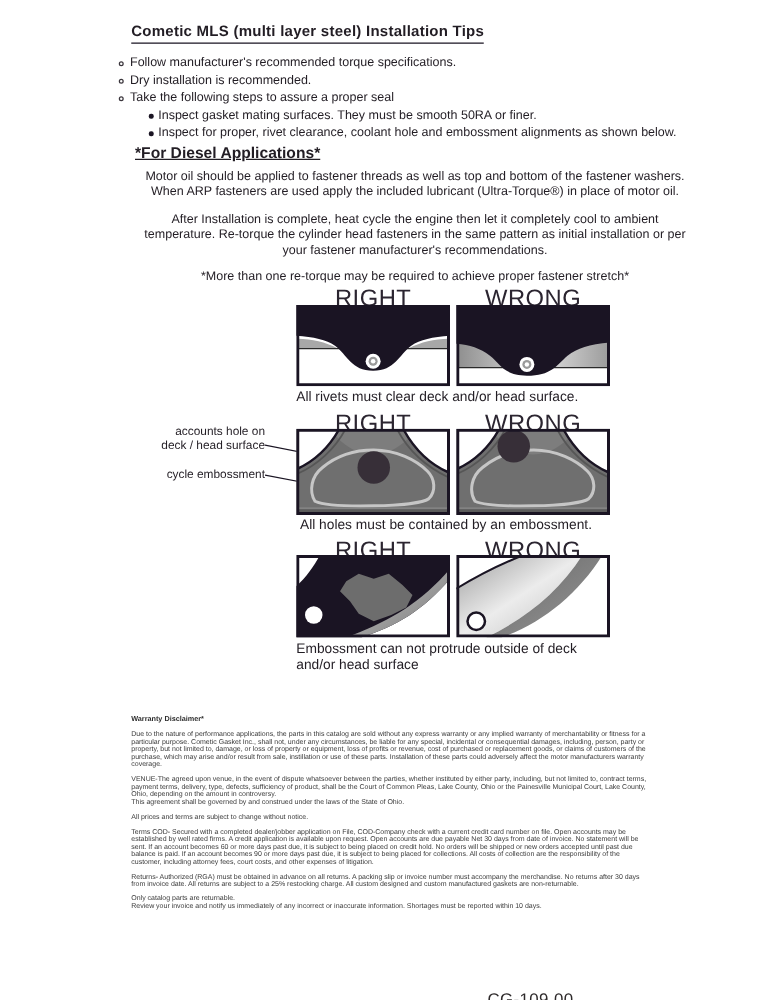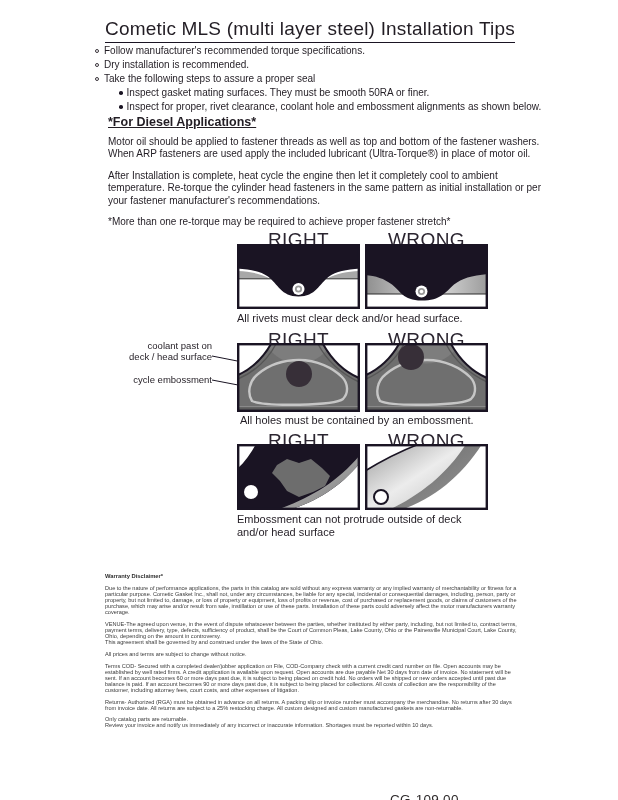--- a/index.html
+++ b/index.html
@@ -2,32 +2,32 @@
 <html><head>
 <meta charset="utf-8">
 <style>
   * { margin:0; padding:0; box-sizing:border-box; }
   html,body { background:#ffffff; }
   .page {
     position:relative; width:618px; height:800px; background:#ffffff;
     font-family:"Liberation Sans", sans-serif; color:#221d24; overflow:hidden;
   }
   
-  .title { position:absolute; left:105px; top:18px; font-size:19px; font-weight:normal;
+  .title { position:absolute; left:105px; top:18px; font-size:12px; font-weight:bold;
            letter-spacing:.2px; border-bottom:1.6px solid #1a1423; padding-bottom:2px; display:inline-block; }
   
   .tips { position:absolute; left:95px; top:44px; width:450px; font-size:10px; line-height:14px; list-style:none; }
   .tips .row { display:flex; align-items:flex-start; }
   .tips .sub { margin-left:24px; }
   .bullet-o { flex:0 0 auto; width:4px; height:4px; border:1px solid #3a353c; border-radius:50%; margin:4.5px 5px 0 0; }
   .bullet-f { flex:0 0 auto; width:3.6px; height:3.6px; background:#1a1423; border-radius:50%; margin:5px 4px 0 0; }
   
   .diesel { position:absolute; left:108px; top:116px; width:448px; font-size:10px; line-height:12.5px; }
   .diesel h2 { font-size:12.5px; font-weight:bold; margin-bottom:7px;text-decoration:underline; }
-  .diesel p { margin-bottom:9px; }
+  .diesel p { margin-bottom:9px;text-align:center; }
   
   .dg-labels { position:absolute; left:237px; width:251px; display:flex; gap:5px; }
   .dg-labels span { width:123px; text-align:center; font-size:19px; letter-spacing:.4px; color:#2b2530; }
   .dg-boxes { position:absolute; left:237px; display:flex; gap:5px; }
   .dg-boxes svg { display:block; }
   .dg-caption { position:absolute; font-size:11px; line-height:13px; color:#221d24; }
   
   .side-labels { position:absolute; left:104px; width:108px; text-align:right; font-size:9.5px; line-height:10.5px; color:#221d24; }
   .leader-svg { position:absolute; left:212px; top:346px; }
   
@@ -109,21 +109,21 @@
         <circle cx="56.5" cy="47.5" r="6" fill="#ffffff"></circle>
         <circle cx="56.5" cy="47.5" r="3.6" fill="#9a9a9a"></circle>
         <circle cx="56.5" cy="47.5" r="1.8" fill="#ffffff"></circle>
       </g>
       <rect x="1.2" y="1.2" width="120.6" height="62.6" fill="none" stroke="#1a1423" stroke-width="2.4"></rect>
     </svg>
   </div>
   <div class="dg-caption" style="left:237px; top:312px">All rivets must clear deck and/or head surface.</div>
 
   <div class="side-labels" style="top:341px">
-    <div>coolant past on</div>
+    <div>accounts hole on</div>
     <div>deck / head surface</div>
   </div>
   <div class="side-labels" style="top:375px">
     <div>cycle embossment</div>
   </div>
   <svg class="leader-svg" width="90" height="50" viewBox="0 0 90 50">
     <line x1="0" y1="10" x2="86" y2="27" stroke="#1a1423" stroke-width="1"></line>
     <line x1="0" y1="34" x2="52" y2="44" stroke="#1a1423" stroke-width="1"></line>
   </svg>
   <div class="dg-labels" style="top:329px">

